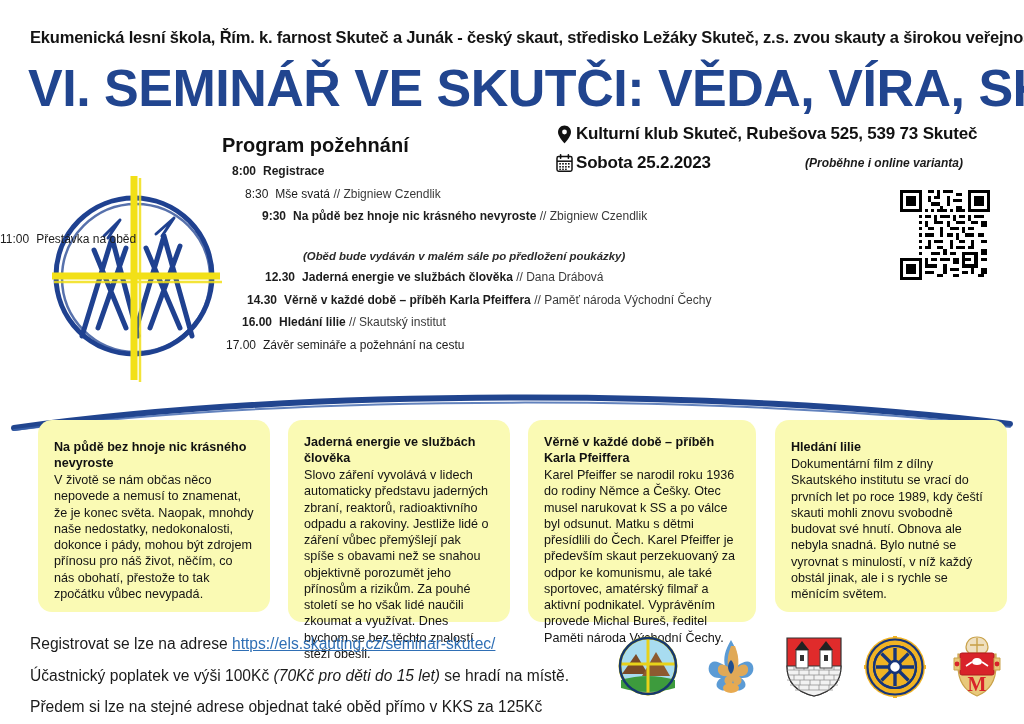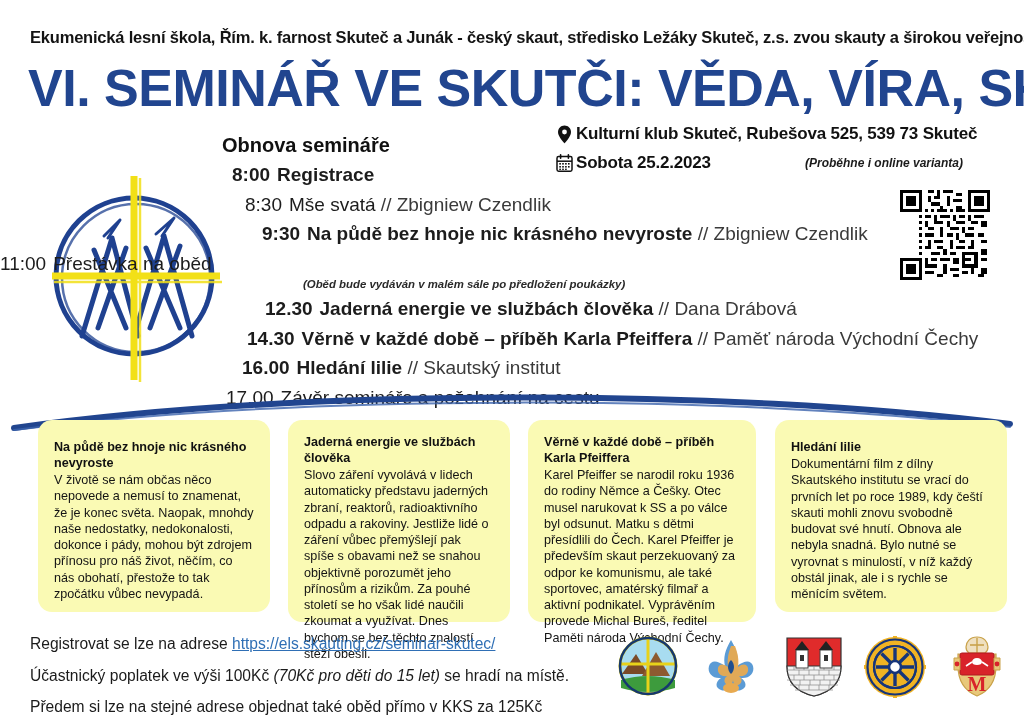--- a/index.html
+++ b/index.html
@@ -30,21 +30,21 @@
   .emblem{position:absolute;left:34px;top:158px;width:200px;height:240px;}
   .emblem svg{display:block;width:200px;height:240px;}
 
   
   .progtitle{
     position:absolute;left:222px;top:134px;
     font-size:20px;font-weight:700;color:#111;
   }
   .proglist{position:absolute;left:0;top:165px;width:860px;}
   .prow{
-    font-size:19px;line-height:1;color:#1c1c1c;
+    font-size:12px;line-height:1;color:#1c1c1c;
     margin-bottom:10.5px;white-space:nowrap;
   }
   .prow .tm{font-weight:700;margin-right:7px;}
   .prow .tl{font-weight:700;}
   .prow.light .tm{font-weight:400;}
   .prow.light .tl{font-weight:400;}
   .prow .sp{font-weight:400;color:#3a3a3a;}
   .note{
     font-size:11.4px;font-style:italic;font-weight:600;color:#2a2a2a;
     margin:-5px 0 9px 0;white-space:nowrap;
@@ -132,21 +132,21 @@
         <path d="M100 18 L100 222"></path>
         <path d="M18 118 L186 118"></path>
       </g>
       <g stroke="#f2e017" stroke-width="2.5" opacity="0.85">
         <path d="M106 20 L106 224"></path>
         <path d="M20 124 L188 124"></path>
       </g>
     </svg>
   </div>
 
-  <div class="progtitle">Obnova semináře</div>
+  <div class="progtitle">Program požehnání</div>
 
   <div class="proglist">
     <div class="prow i0">
       <span class="tm">8:00</span><span class="tl">Registrace</span>
     </div>
     <div class="prow light i1">
       <span class="tm">8:30</span><span class="tl">Mše svatá</span>
       <span class="sp">// Zbigniew Czendlik</span>
     </div>
     <div class="prow i2">

